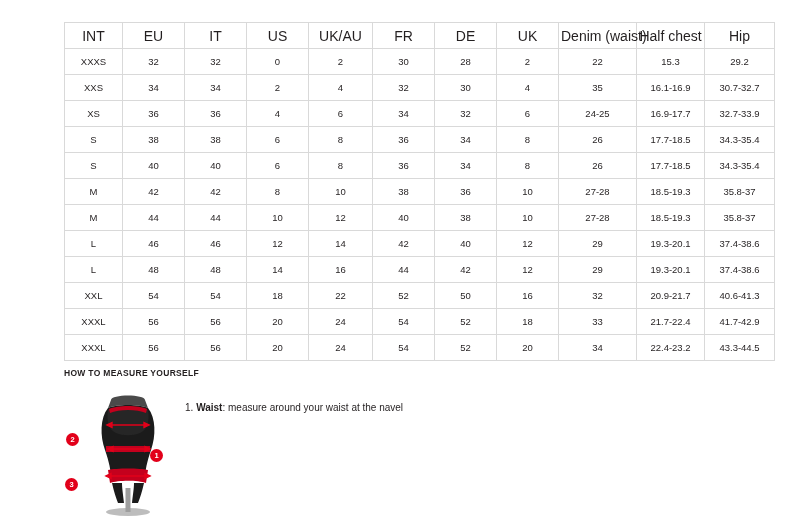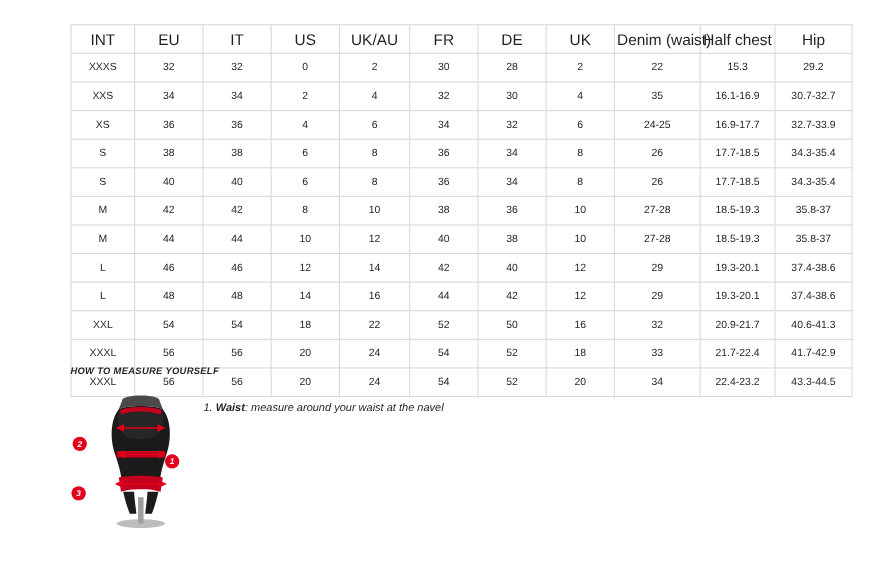--- a/index.html
+++ b/index.html
@@ -57,23 +57,22 @@
   col.c6 { width: 62px; }
   col.c7 { width: 62px; }
   col.c8 { width: 78px; }
   col.c9 { width: 68px; }
   col.c10 { width: 70px; }
 
   
   #measure-section {
     position: absolute;
     left: 64px;
-    top: 332px;
+    top: 368px;
     width: 670px;
-    font-style: italic;
   }
   #measure-title {
     font-size: 8.5px;
     font-weight: bold;
     letter-spacing: 0.3px;
     color: #231f20;
     margin-bottom: 10px;
   }
   #measure-body {
     position: relative;

